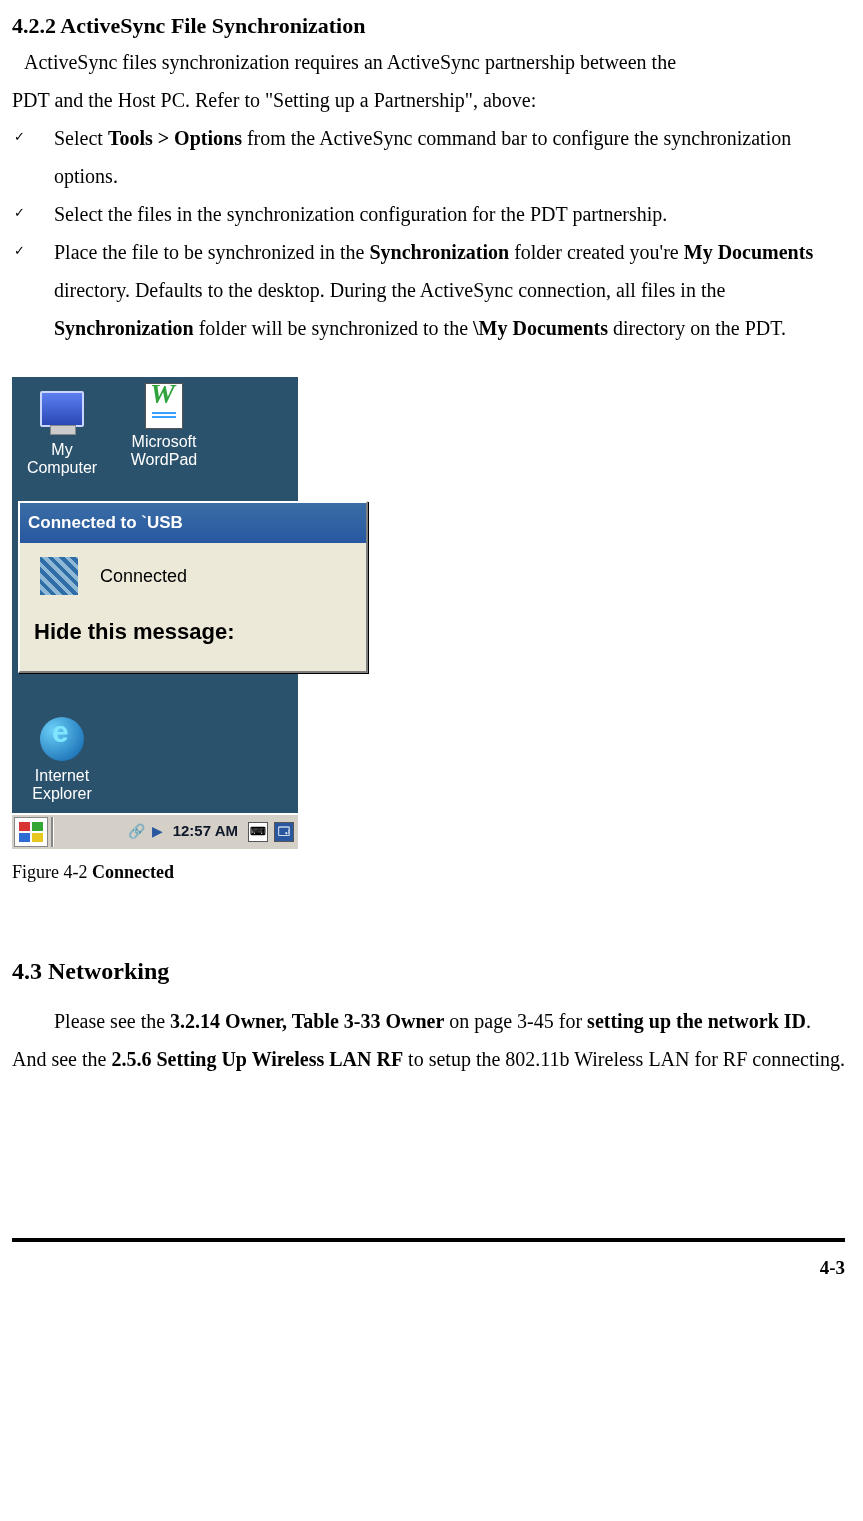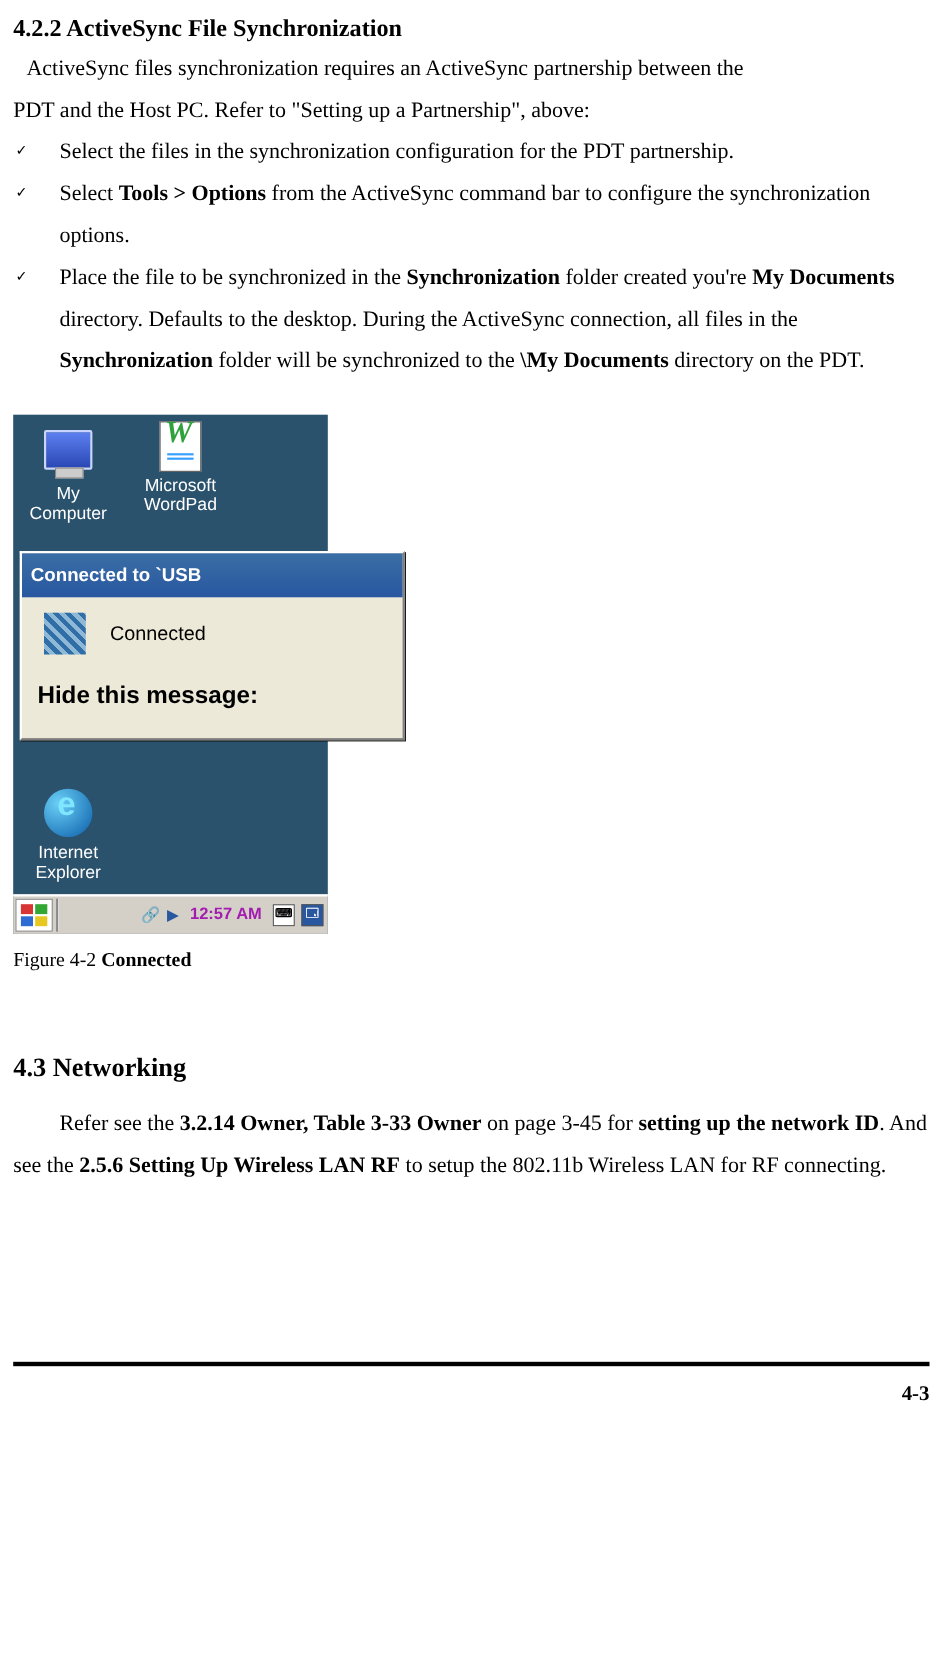--- a/index.html
+++ b/index.html
@@ -252,21 +252,21 @@
     gap: 6px;
     padding-right: 4px;
   }
   .tray .glyph {
     font-size: 14px;
     color: #2857a0;
   }
   .clock {
     font-weight: bold;
     font-size: 15px;
-    color: #a21caf;
+    color: #0f172a;
     margin: 0 4px;
   }
   .tray-box {
     width: 18px;
     height: 18px;
     border: 1px solid #555;
     background: #fff;
     font-size: 11px;
     line-height: 16px;
     text-align: center;
@@ -295,24 +295,24 @@
 </head>
 <body>
 
 <div class="h-sub">4.2.2 ActiveSync File Synchronization</div>
 
 <p class="intro">ActiveSync files synchronization requires an ActiveSync partnership between the</p>
 <p class="intro no-indent">PDT and the Host PC. Refer to "Setting up a Partnership", above:</p>
 
 <ul class="checklist">
   <li>
-    <span>Select the files in the synchronization configuration for the PDT partnership.</span>
+    <span>Select </span><span class="b">Tools &gt; Options</span><span> from the ActiveSync command bar to configure the synchronization options.</span>
   </li>
   <li>
-    <span>Select </span><span class="b">Tools &gt; Options</span><span> from the ActiveSync command bar to configure the synchronization options.</span>
+    <span>Select the files in the synchronization configuration for the PDT partnership.</span>
   </li>
   <li>
     <span>Place the file to be synchronized in the </span><span class="b">Synchronization</span><span> folder created you're </span><span class="b">My Documents</span><span> directory. Defaults to the desktop. During the ActiveSync connection, all files in the </span><span class="b">Synchronization</span><span> folder will be synchronized to the </span><span class="b">\My Documents</span><span> directory on the PDT.</span>
   </li>
 </ul>
 
 <div class="figure-wrap">
   <div class="device-shot">
 
     <div class="desk-icon" style="left:6px; top:6px;">
@@ -372,18 +372,18 @@
 
   </div>
   <div class="fig-cap">
     <span>Figure 4-2 </span><span class="b">Connected</span>
   </div>
 </div>
 
 <div class="h-main">4.3 Networking</div>
 <div class="sec4-3">
   <p>
-    <span>Refer see the </span><span class="b">3.2.14 Owner, Table 3-33 Owner</span><span> on page 3-45 for </span><span class="b">setting up the network ID</span><span>. And see the </span><span class="b">2.5.6 Setting Up Wireless LAN RF</span><span> to setup the 802.11b Wireless LAN for RF connecting.</span>
+    <span>Please see the </span><span class="b">3.2.14 Owner, Table 3-33 Owner</span><span> on page 3-45 for </span><span class="b">setting up the network ID</span><span>. And see the </span><span class="b">2.5.6 Setting Up Wireless LAN RF</span><span> to setup the 802.11b Wireless LAN for RF connecting.</span>
   </p>
 </div>
 
 <hr class="footer-hr">
 <div class="page-no">4-3</div>
 
 </body></html>

